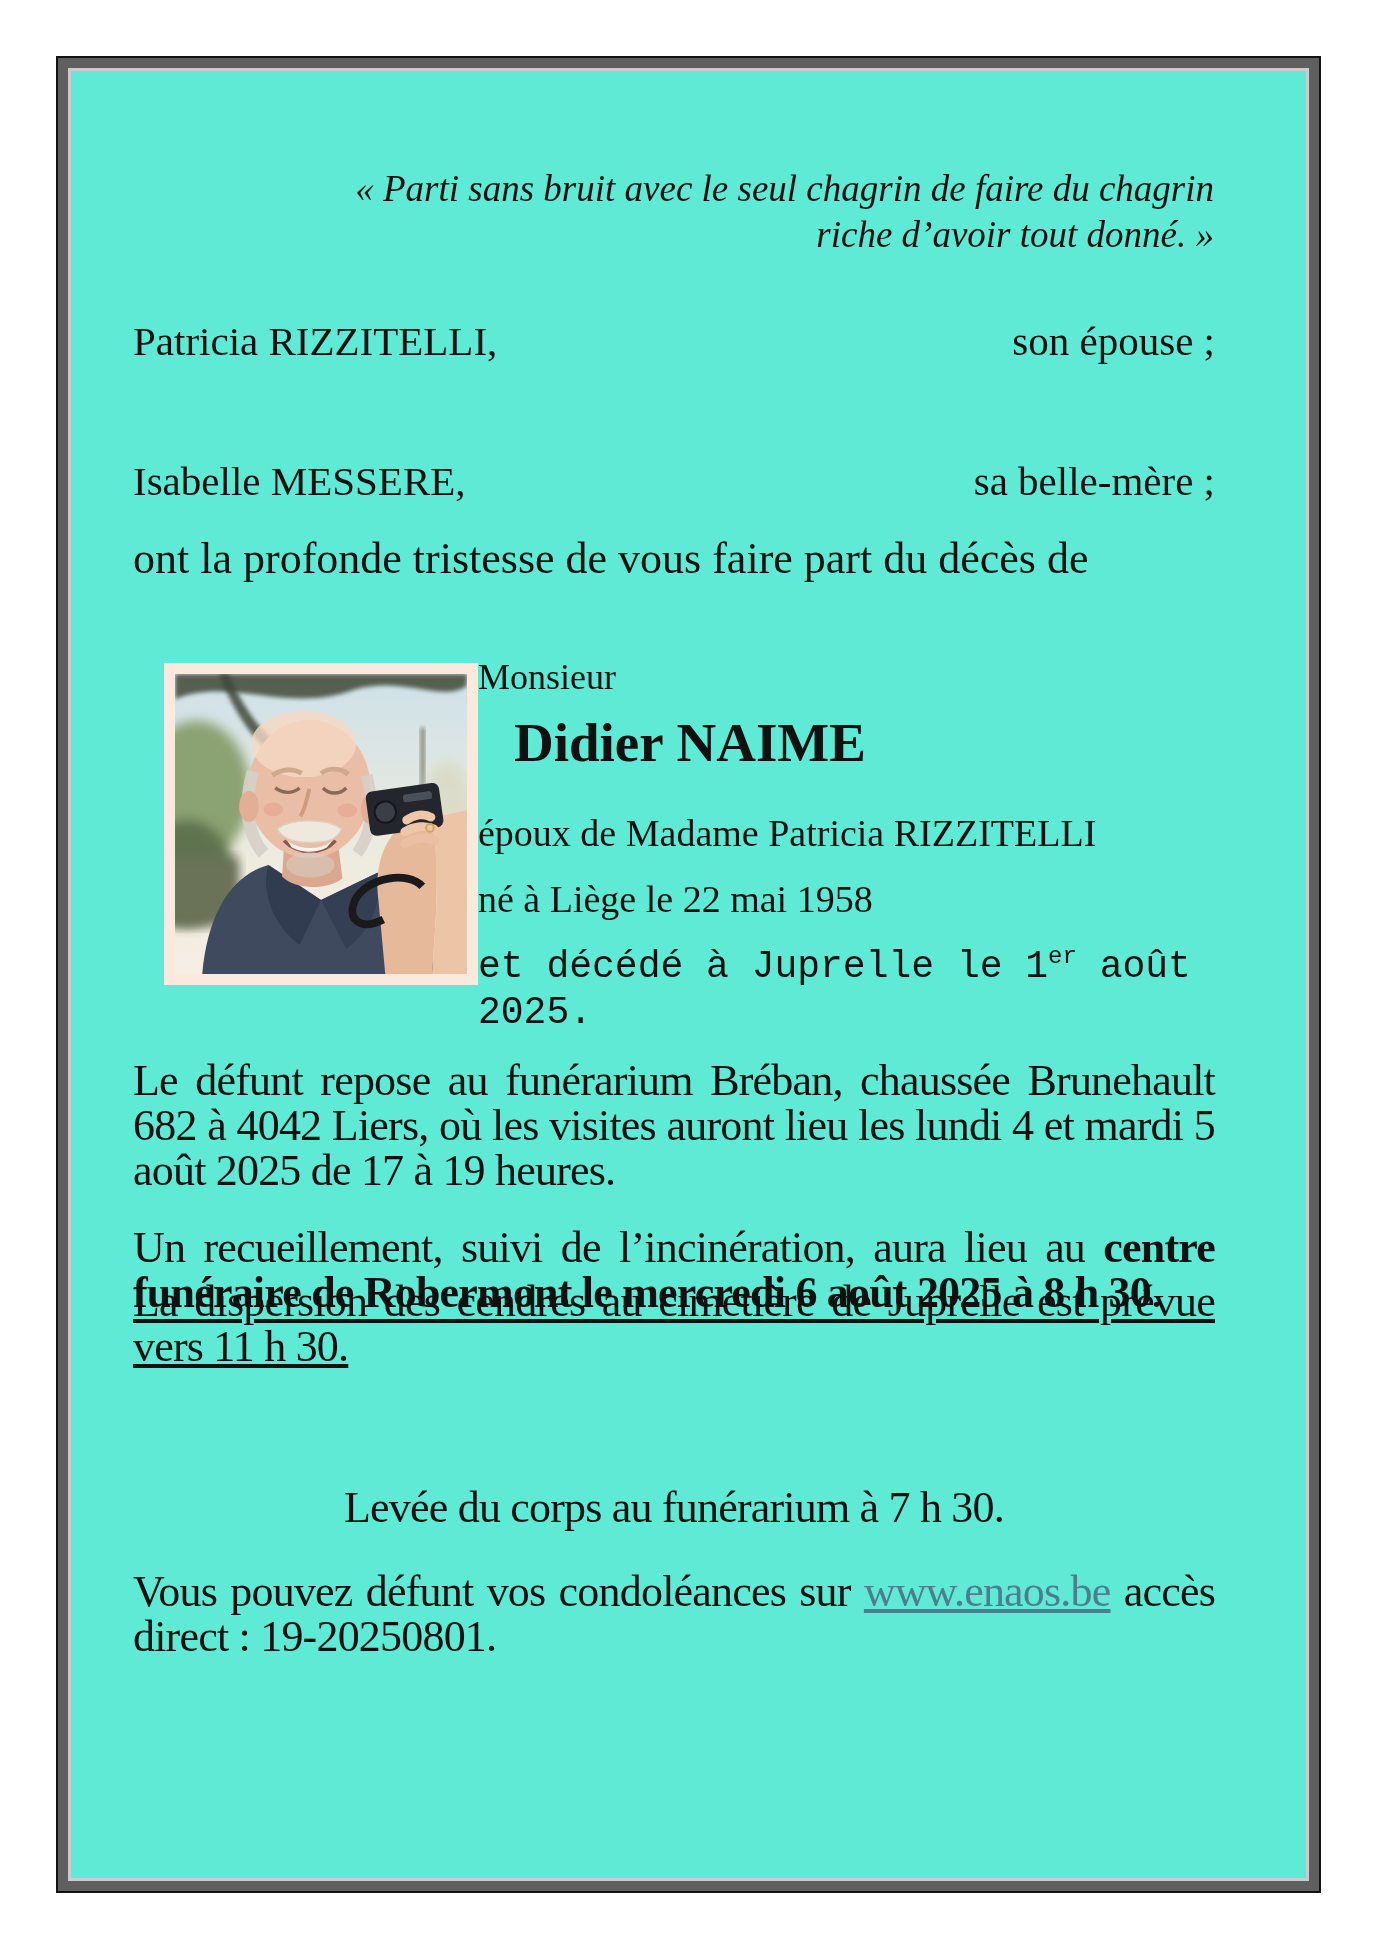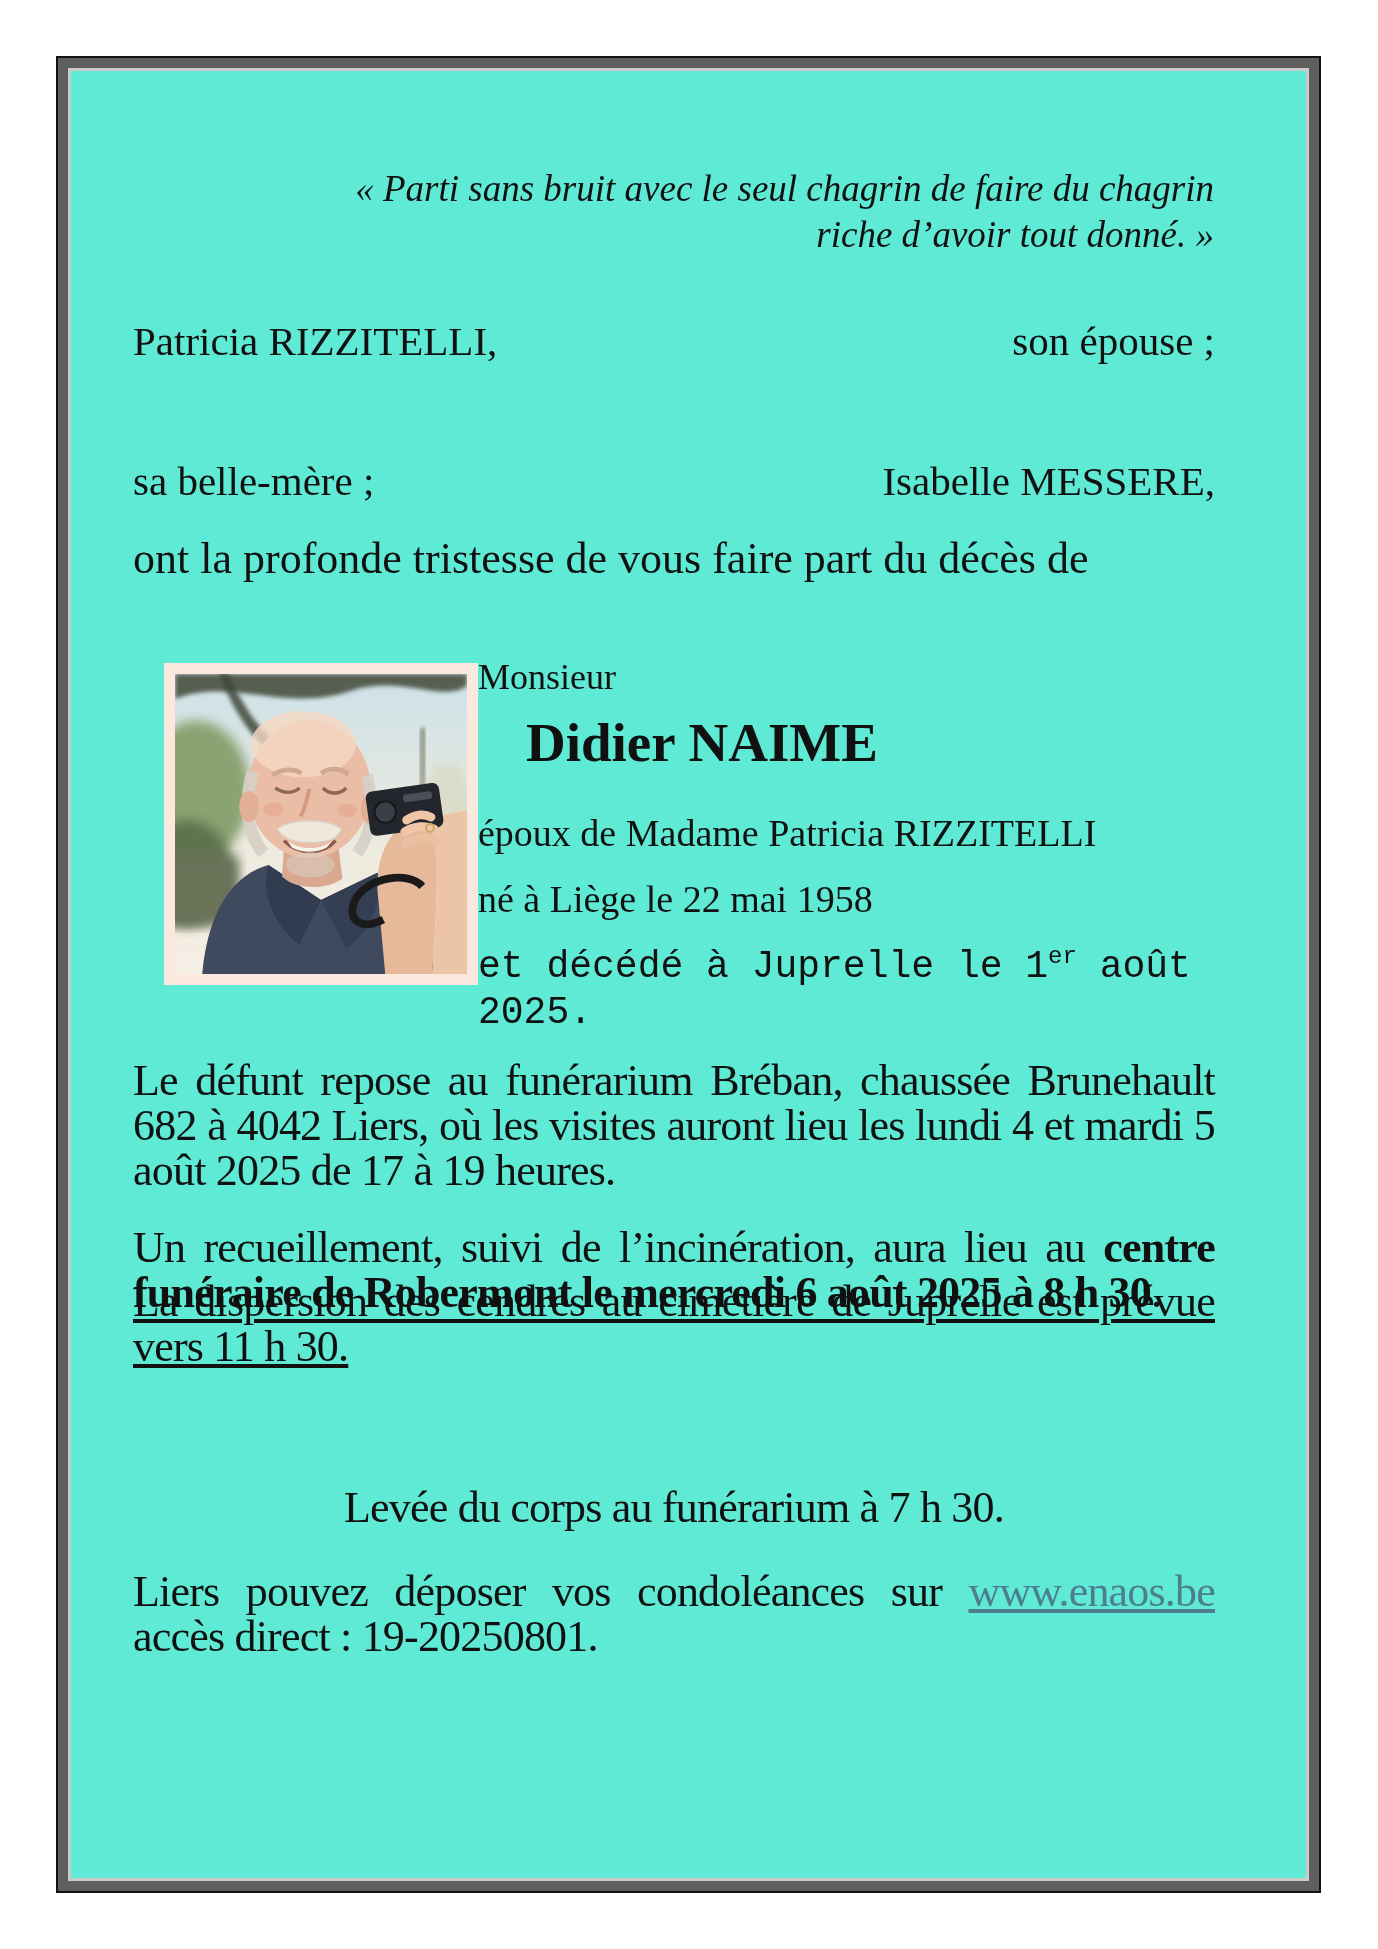--- a/index.html
+++ b/index.html
@@ -52,21 +52,21 @@
   .photo{
     position:absolute;left:93px;top:592px;width:314px;height:322px;
     background:#fbe9dd;
     box-sizing:border-box;
     padding:11px;
   }
   .photo svg{display:block;width:100%;height:100%;}
 
   .id-block{position:absolute;left:407px;top:584px;width:737px;text-align:left;}
   .id-title{font-size:36px;line-height:44px;}
-  .id-name{position:absolute;left:12px;top:56px;width:100%;font-size:55px;line-height:64px;font-weight:bold;padding-left:36px;}
+  .id-name{position:absolute;left:0;top:56px;width:100%;font-size:55px;line-height:64px;font-weight:bold;padding-left:36px;}
   .id-spouse{position:absolute;left:0;top:155px;width:100%;font-size:38px;line-height:46px;}
   .id-birth{position:absolute;left:0;top:221px;width:100%;font-size:38px;line-height:46px;}
   .id-death{position:absolute;left:0;top:289px;width:100%;font-size:38px;line-height:46px;font-family:Liberation Mono, monospace;}
   .id-death sup{font-size:24px;line-height:0;}
 
   .para{
     position:absolute;left:62px;width:1082px;
     font-size:44px;line-height:45px;letter-spacing:-0.8px;
     text-align:justify;
   }
@@ -90,22 +90,22 @@
           <div class="quote">
             <div>« Parti sans bruit avec le seul chagrin de faire du chagrin</div>
             <div>riche d’avoir tout donné. »</div>
           </div>
 
           <div class="family-row row-1">
             <span>Patricia RIZZITELLI,</span>
             <span>son épouse ;</span>
           </div>
           <div class="family-row row-3">
+            <span>Isabelle MESSERE,</span>
             <span>sa belle-mère ;</span>
-            <span>Isabelle MESSERE,</span>
           </div>
 
           <div class="announce">ont la profonde tristesse de vous faire part du décès de</div>
 
           <div class="photo" style="background: rgb(251, 233, 221);">
             <svg viewBox="0 0 300 308" preserveAspectRatio="none">
               <defs>
                 <linearGradient id="sky" x1="0" y1="0" x2="0" y2="1">
                   <stop offset="0" stop-color="#cde1e9"></stop>
                   <stop offset="0.55" stop-color="#eceade"></stop>
@@ -182,19 +182,19 @@
           </div>
 
           <div class="para p-repose">Le défunt repose au funérarium Bréban, chaussée Brunehault 682 à 4042 Liers, où les visites auront lieu les lundi 4 et mardi 5 août 2025 de 17 à 19 heures.</div>
 
           <div class="para p-recueil"><span>Un recueillement, suivi de l’incinération, aura lieu au </span><span class="bold">centre funéraire de Robermont le mercredi 6 août 2025 à 8 h 30</span><span>.</span></div>
 
           <div class="para p-dispersion">La dispersion des cendres au cimetière de Juprelle est prévue vers 11 h 30.</div>
 
           <div class="para p-levee">Levée du corps au funérarium à 7 h 30.</div>
 
-          <div class="para p-condol"><span>Liers pouvez déposer vos condoléances sur </span><a class="enaos-link" style="color: rgb(77, 126, 144);">www.enaos.be</a><span> accès direct : 19-20250801.</span></div>
+          <div class="para p-condol"><span>Vous pouvez défunt vos condoléances sur </span><a class="enaos-link" style="color: rgb(77, 126, 144);">www.enaos.be</a><span> accès direct : 19-20250801.</span></div>
 
         </div>
       </div>
     </div>
   </div>
 </div>
 
 </body></html>

